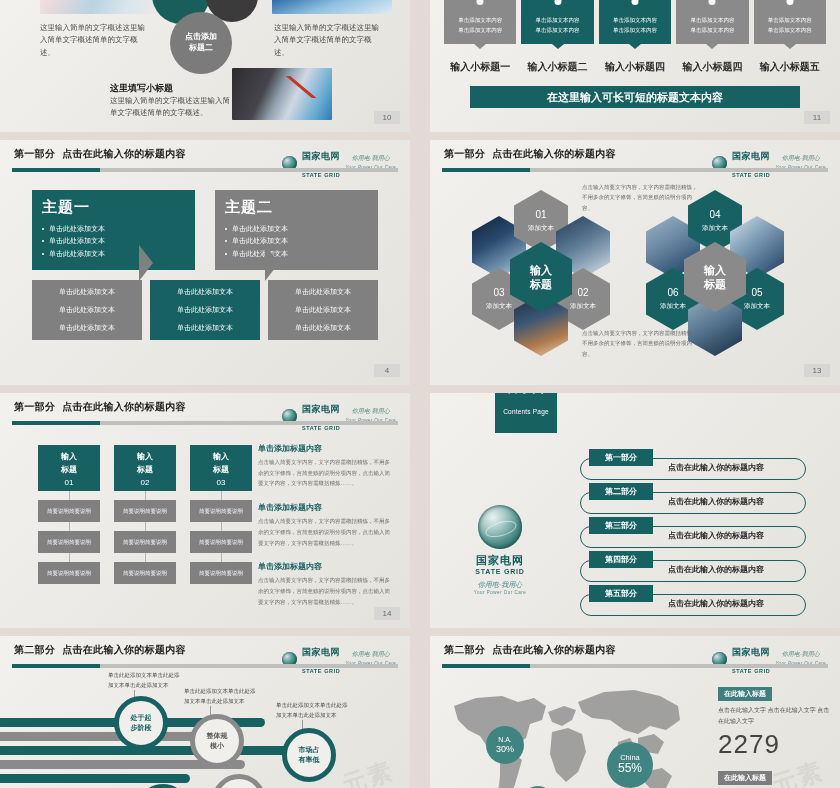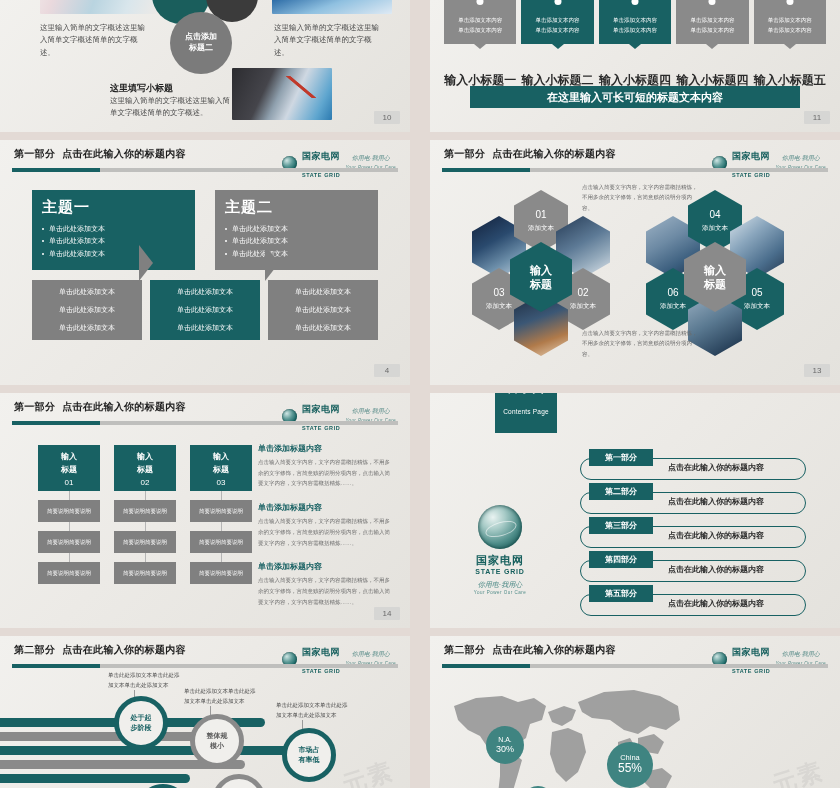--- a/index.html
+++ b/index.html
@@ -79,21 +79,21 @@
   .s11 .body{position:relative;padding:6px 4px 8px;text-align:center;
      font-size:5.5px;color:#fff;line-height:1.8;}
   .s11 .body:after{content:"";position:absolute;left:50%;bottom:-5px;transform:translateX(-50%);
      width:0;height:0;border-left:6px solid transparent;border-right:6px solid transparent;}
   .s11 .teal .cap-top{background:#186163;}
   .s11 .teal .body{background:#186163;}
   .s11 .teal .body:after{border-top:5px solid #186163;}
   .s11 .grey .cap-top{background:#8a8a8a;}
   .s11 .grey .body{background:#8a8a8a;}
   .s11 .grey .body:after{border-top:5px solid #8a8a8a;}
-  .s11 .lbl{margin-top:28px;text-align:center;font-size:12px;font-weight:bold;color:#2a2a2a;}
+  .s11 .lbl{margin-top:16px;text-align:center;font-size:10px;font-weight:bold;color:#2a2a2a;}
   .s11 .banner{position:absolute;left:40px;right:40px;top:86px;height:22px;background:#186163;
      color:#fff;font-size:11px;font-weight:bold;display:flex;align-items:center;justify-content:center;}
   
   .s12 .row1{position:absolute;left:32px;right:32px;top:50px;display:flex;gap:20px;}
   .s12 .card{flex:1;height:80px;position:relative;padding:8px 10px;box-sizing:border-box;color:#fff;}
   .s12 .card h4{margin:0 0 6px;font-size:15px;font-weight:bold;letter-spacing:1px;}
   .s12 .card ul{margin:0;padding:0;list-style:none;}
   .s12 .card li{font-size:7px;line-height:1.75;position:relative;padding-left:7px;}
   .s12 .card li:before{content:"";position:absolute;left:0;top:5px;width:2px;height:2px;
      border-radius:50%;background:#fff;}
@@ -586,17 +586,25 @@
       </svg>
       <div class="bubble b-na">
           <span class="n">N.A.</span>
           <span class="v">30%</span>
         </div>
       <div class="bubble b-cn">
           <span class="n">China</span>
           <span class="v">55%</span>
         </div>
       <div class="bubble b-sa"></div>
+      <div class="right">
+        <div class="tagb t">在此输入标题</div>
+        <div class="desc">点击在此输入文字 点击在此输入文字 点击在此输入文字</div>
+        <div class="big">2279</div>
+        <div class="tagb">在此输入标题</div>
+        
+        
+      </div>
       <div class="wm">元素</div>
     </div>
   </div>
 
 </div>
 
 </body></html>

